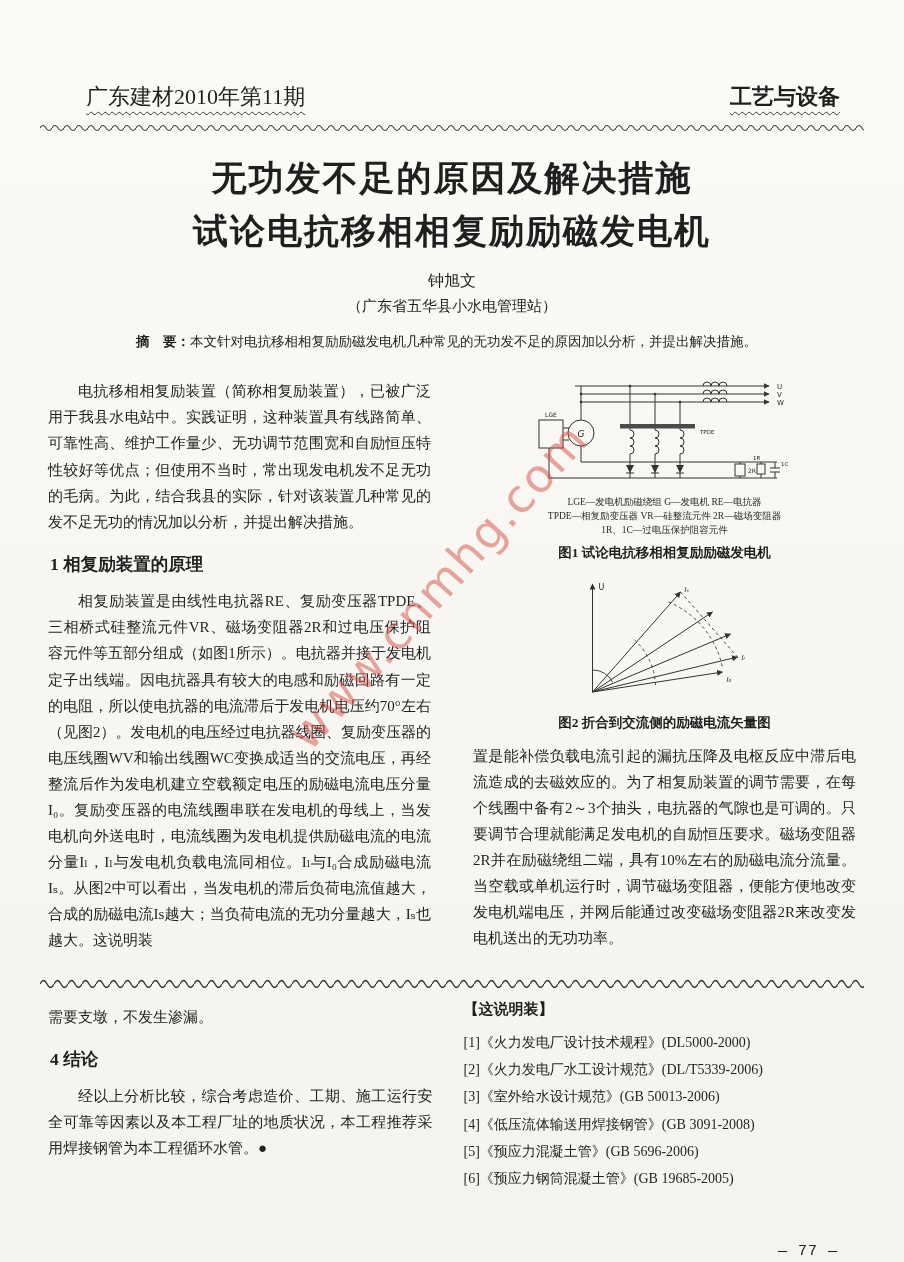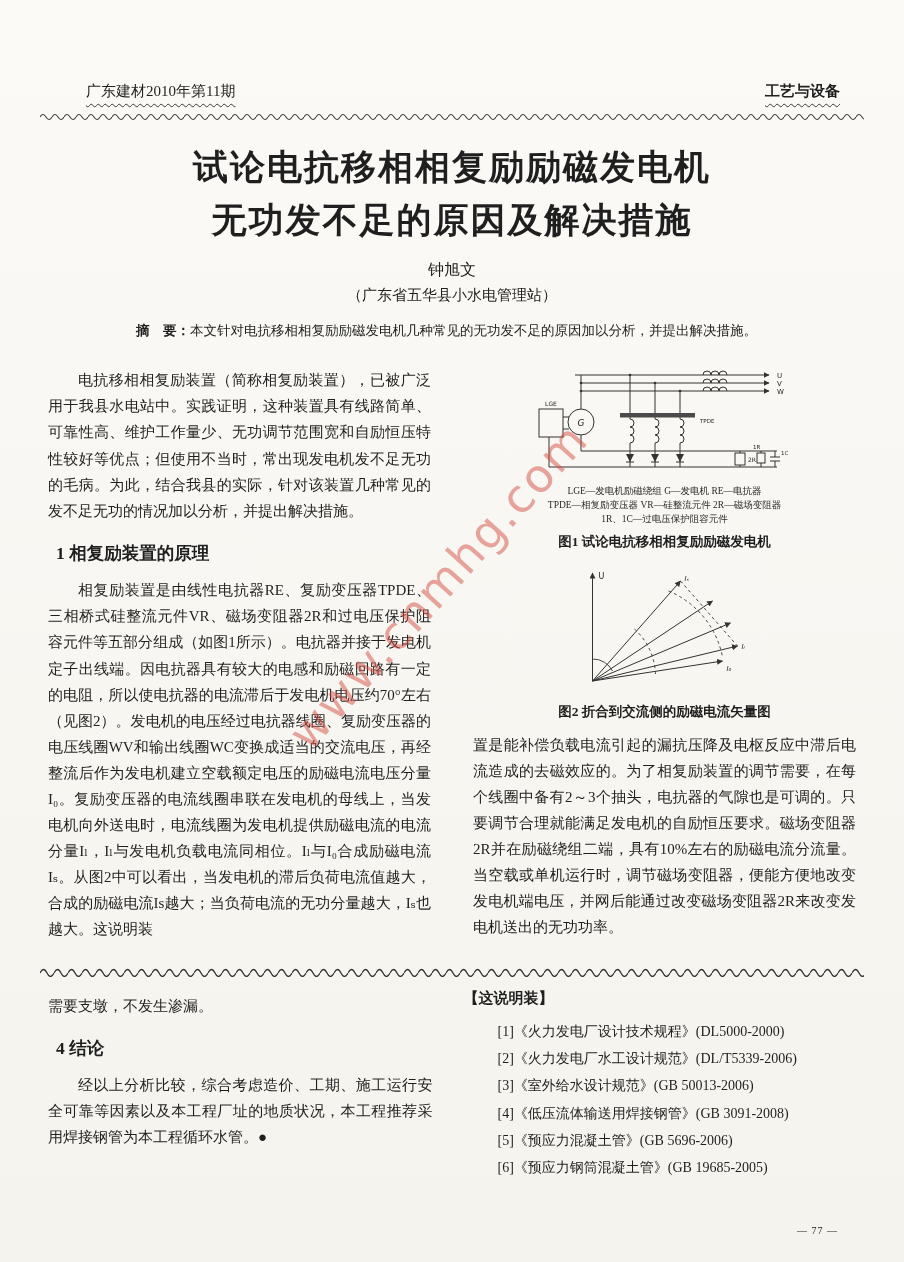--- a/index.html
+++ b/index.html
@@ -10,21 +10,21 @@
     margin: 0 auto;
     background: linear-gradient(#fbfaf6, #f4f3ee);
     color: #1f1f1f;
     font-family: "Liberation Serif", "DejaVu Serif", serif;
     overflow: hidden;
   }
   
   .header {
     display: flex; justify-content: space-between; align-items: baseline;
     padding: 82px 64px 0 86px;
-    font-size: 15px;
+    font-size: 22px;
   }
   .hdr-left, .hdr-right {
     text-decoration-line: underline;
     text-decoration-style: wavy;
     text-decoration-thickness: 1px;
     text-decoration-color: #3a3a3a;
     text-underline-offset: 7px;
   }
   .hdr-right { font-weight: 700; }
   .rule-wavy { margin: 10px 40px 0 40px; line-height: 0; }
@@ -34,34 +34,34 @@
   .affiliation { margin-top: 5px; text-align: center; font-size: 15px; }
   
   .abstract { margin: 15px auto 0 auto; width: 632px; font-size: 13.5px; line-height: 1.62; text-align: justify; }
   .abstract b { font-weight: 700; }
   .abstract .row + .row { margin-top: 5px; }
   
   .columns { margin: 17px 40px 0 40px; display: flex; gap: 26px; font-size: 15px; line-height: 1.74; text-align: justify; }
   .col { flex: 1 1 0; min-width: 0; }
   p.para { margin: 8px; }
   .indent { text-indent: 2em; }
-  .sec { font-size: 17.5px; font-weight: 700; margin: 14px 0 9px 16px; }
+  .sec { font-size: 17.5px; font-weight: 700; margin: 14px 0 9px 10px; }
   
   figure { margin: 4px 0 8px 0; text-align: center; }
   figcaption { font-size: 13.5px; font-weight: 700; margin-top: 3px; }
   .legend { font-size: 9.5px; line-height: 1.45; color: #2a2a2a; margin-top: 2px; }
   .figsvg { stroke: #333; }
   .figsvg text { stroke: none; fill: #222; font-family: "DejaVu Sans", sans-serif; }
   
   .divider { margin: 14px 40px 6px 40px; line-height: 0; }
   .bottom { margin-top: 8px; gap: 23px; }
   .ref-head { font-weight: 700; font-size: 15px; margin-bottom: 7px; }
-  .ref { font-size: 14px; line-height: 1.95; margin-left: 34px; }
-  
-  .page-number { position: absolute; right: 66px; bottom: 26px; font-size: 10px; letter-spacing: 1px; }
+  .ref { font-size: 14px; line-height: 1.95; }
+  
+  .page-number { position: absolute; right: 66px; bottom: 2px; font-size: 15px; letter-spacing: 1px; font-family: Liberation Mono, monospace; }
   
   .watermark {
     position: absolute; left: 318px; top: 706px;
     transform: rotate(-48deg); transform-origin: left bottom;
     font-family: "DejaVu Sans", sans-serif;
     font-size: 46px; letter-spacing: 2px;
     color: rgba(214, 78, 66, 0.5);
     pointer-events: none; z-index: 5; white-space: nowrap;
   }
 </style>
@@ -82,22 +82,22 @@
       <defs>
         <pattern id="wavepat1" width="12" height="10" patternUnits="userSpaceOnUse">
           <path d="M0 6 Q3 1 6 6 T12 6" fill="none" stroke="#3a3a3a" stroke-width="1.1"></path>
         </pattern>
       </defs>
       <rect width="824" height="10" fill="url(#wavepat1)"></rect>
     </svg>
   </div>
 
   <div class="title">
+    <div>无功发不足的原因及解决措施</div>
     <div>试论电抗移相相复励励磁发电机</div>
-    <div>无功发不足的原因及解决措施</div>
   </div>
 
   <div class="author">钟旭文</div>
   <div class="affiliation">（广东省五华县小水电管理站）</div>
 
   <div class="abstract">
     <div class="row">
       <b>摘　要：</b><span>本文针对电抗移相相复励励磁发电机几种常见的无功发不足的原因加以分析，并提出解决措施。</span>
     </div>
   </div>

